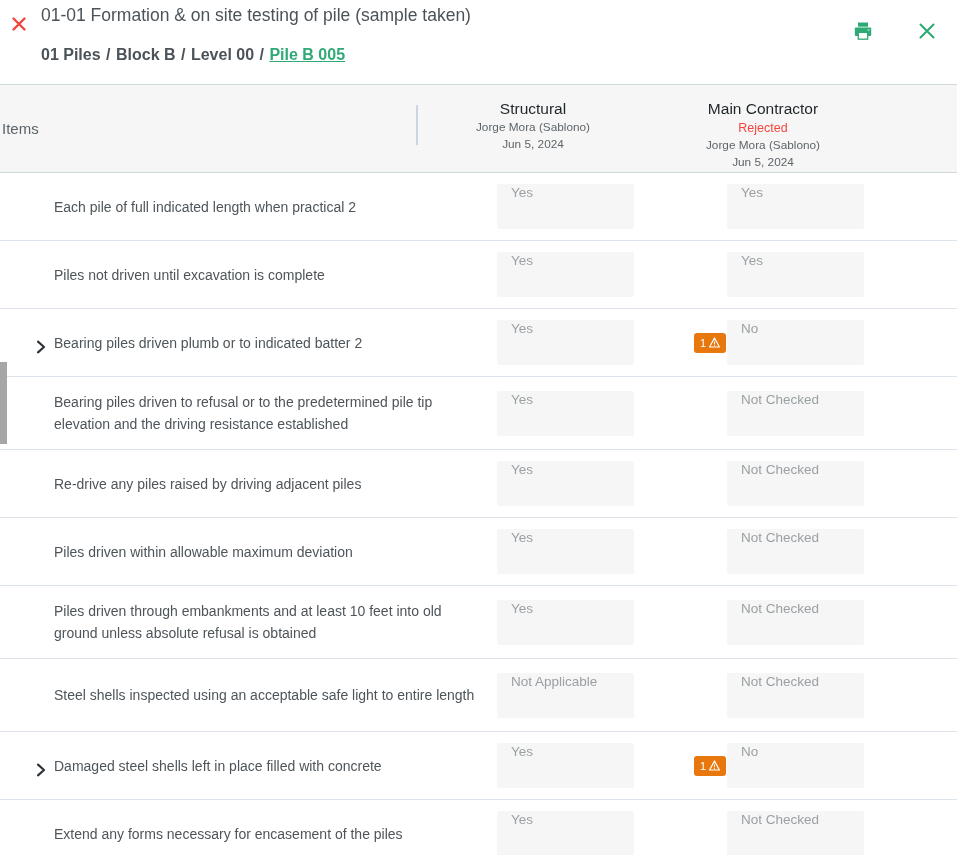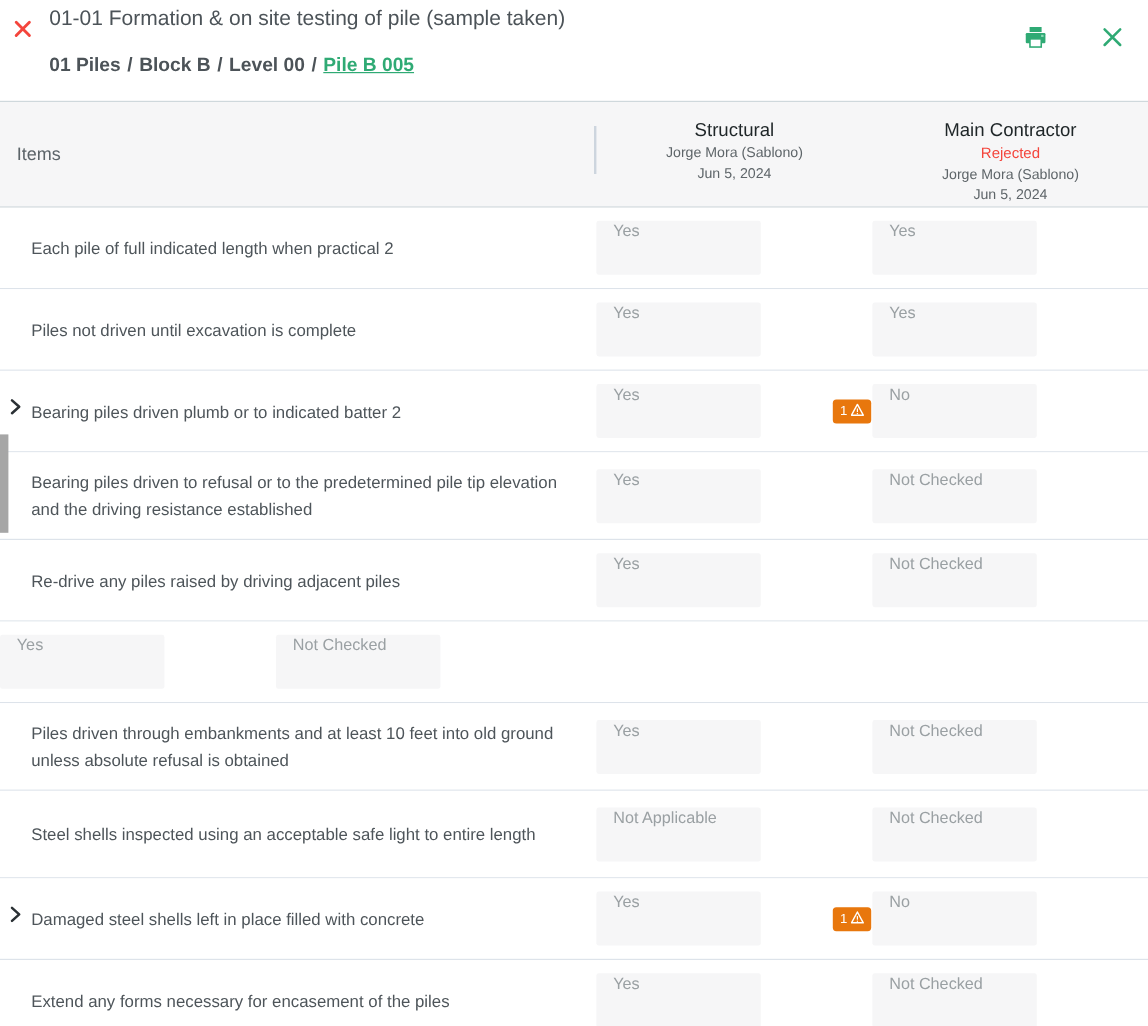--- a/index.html
+++ b/index.html
@@ -72,24 +72,24 @@
 
   
   .colhead {
     position: relative;
     height: 88px;
     background: #f6f6f7;
     border-bottom: 1px solid #cfd8dc;
     display: flex;
   }
   .colhead .items-cell {
-    width: 497px;
-    display: flex;
-    align-items: center;
-    padding-left: 14px;
+    width: 418px;
+    display: flex;
+    align-items: center;
+    padding-left: 2px;
     position: relative;
   }
   .items-label {
     font-size: 15px;
     color: #5c6469;
     font-weight: 400;
   }
   .vdiv {
     position: absolute;
     right: 0;
@@ -155,22 +155,22 @@
     display: flex;
     align-items: center;
     border-bottom: 1px solid #dde3ea;
     background: #ffffff;
     min-height: 68px;
   }
   .row.tall { min-height: 73px; }
   .row .item-cell {
     width: 497px;
     display: flex;
-    align-items: flex-start;
-    padding-left: 0;
+    align-items: flex-end;
+    padding-left: 28px;
     padding-right: 20px;
   }
   .chev {
     width: 26px;
     min-width: 26px;
     display: flex;
     align-items: center;
     justify-content: center;
     cursor: pointer;
   }
@@ -380,20 +380,24 @@
             <span class="val-text">Yes</span>
           </span>
         </div>
         <div class="val-cell">
           <span class="val-box">
             <span class="val-text">Not Checked</span>
           </span>
         </div>
       </div>
       <div class="row">
+        <div class="item-cell">
+          <span class="chev empty"></span>
+          <span class="item-text">Piles driven within allowable maximum deviation</span>
+        </div>
         <div class="val-cell">
           <span class="val-box">
             <span class="val-text">Yes</span>
           </span>
         </div>
         <div class="val-cell">
           <span class="val-box">
             <span class="val-text">Not Checked</span>
           </span>
         </div>

